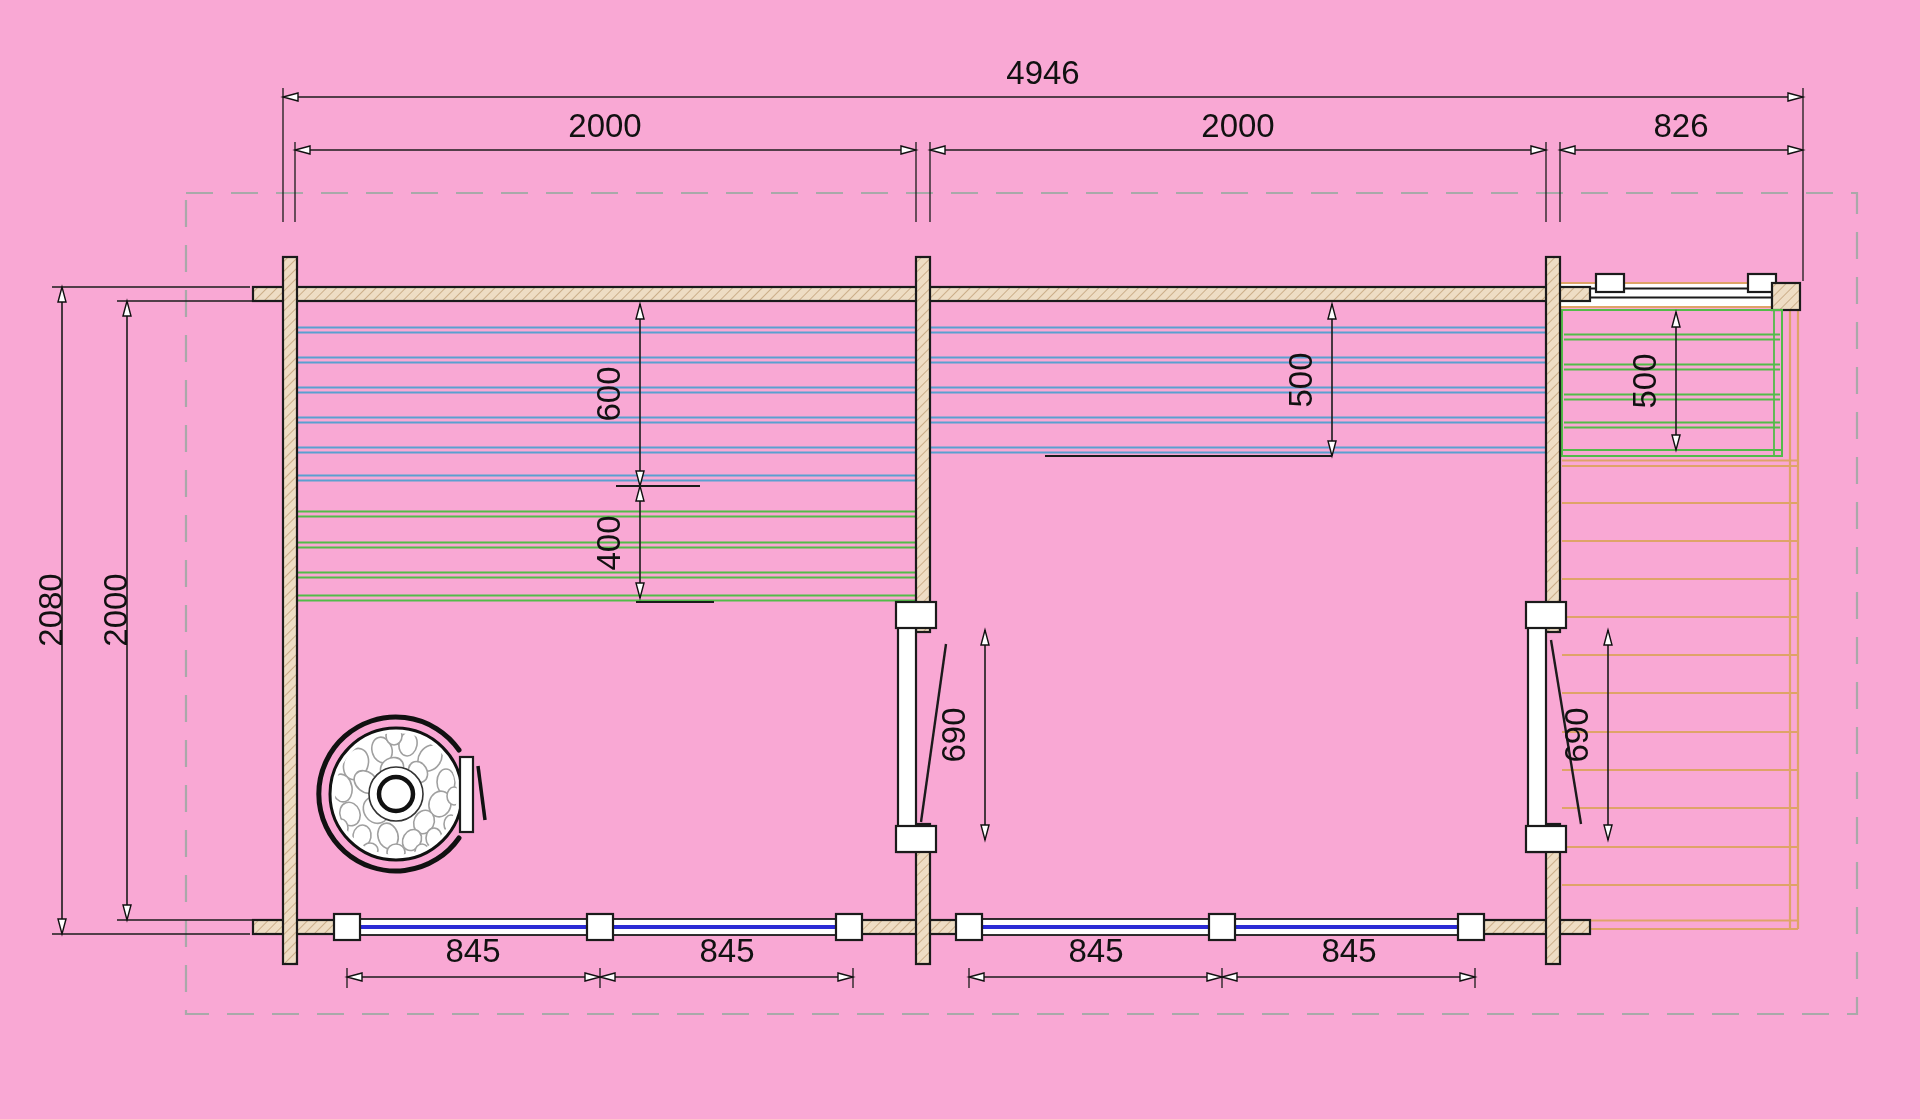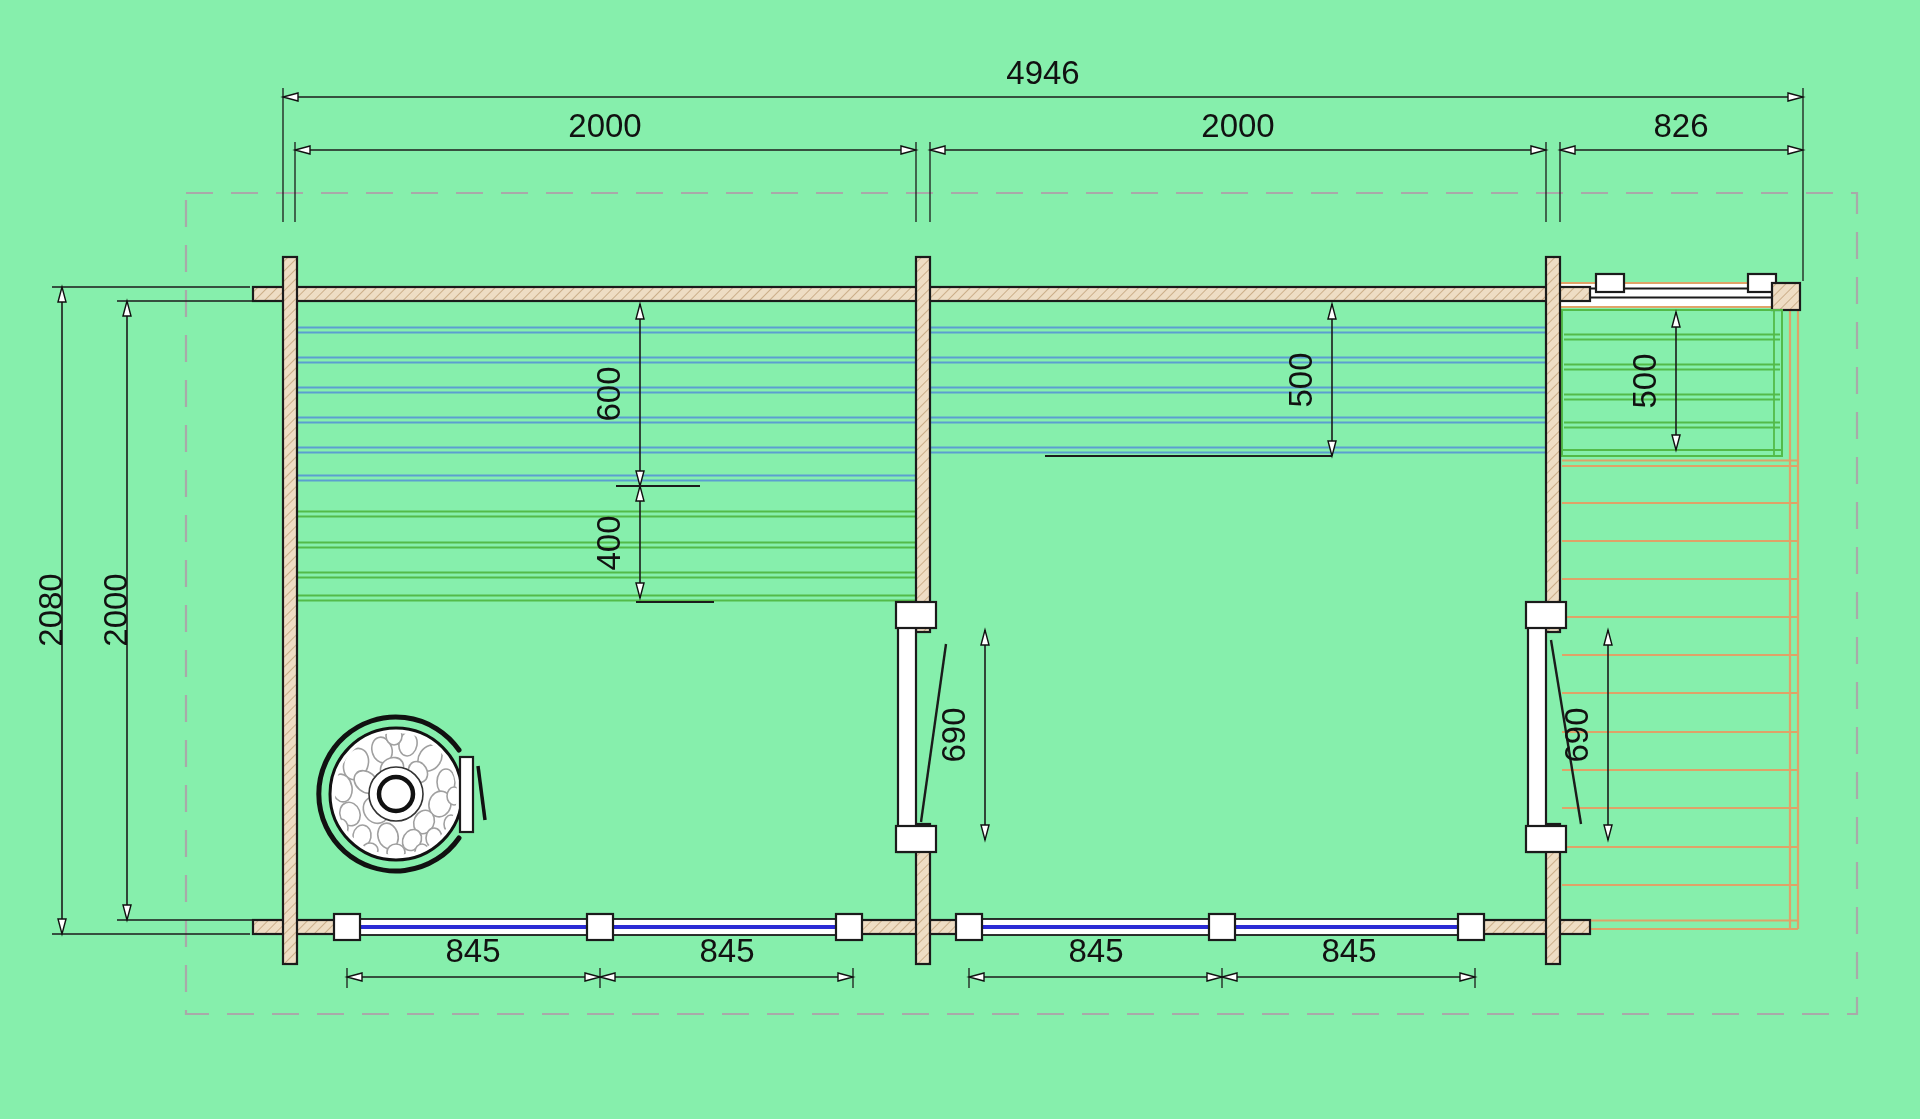--- a/index.html
+++ b/index.html
@@ -1,16 +1,16 @@
 <!DOCTYPE html>
 <html><head>
 <meta charset="utf-8">
 <style>
   html,body{margin:0;padding:0;background:#ffffff;}
-  .canvas{position:relative;width:1920px;height:1119px;background:#86efac;overflow:hidden;
+  .canvas{position:relative;width:1920px;height:1119px;background:#f9a8d4;overflow:hidden;
           font-family:"Liberation Sans", sans-serif;}
   svg{position:absolute;left:0;top:0;}
   .dimline{stroke:#1b1b1b;stroke-width:1.6;fill:none;
            marker-start:url(#arr);marker-end:url(#arr);}
   .extline{stroke:#1b1b1b;stroke-width:1.3;fill:none;}
   .tick{stroke:#1b1b1b;stroke-width:2;fill:none;}
   .dtxt{font-family:"Liberation Sans", sans-serif;font-size:33px;fill:#111;
         text-anchor:middle;}
   .wall{fill:url(#hatch);stroke:#1b1b1b;stroke-width:2.2;}
   .blue{stroke:#5b9fd0;stroke-width:1.8;fill:none;}

